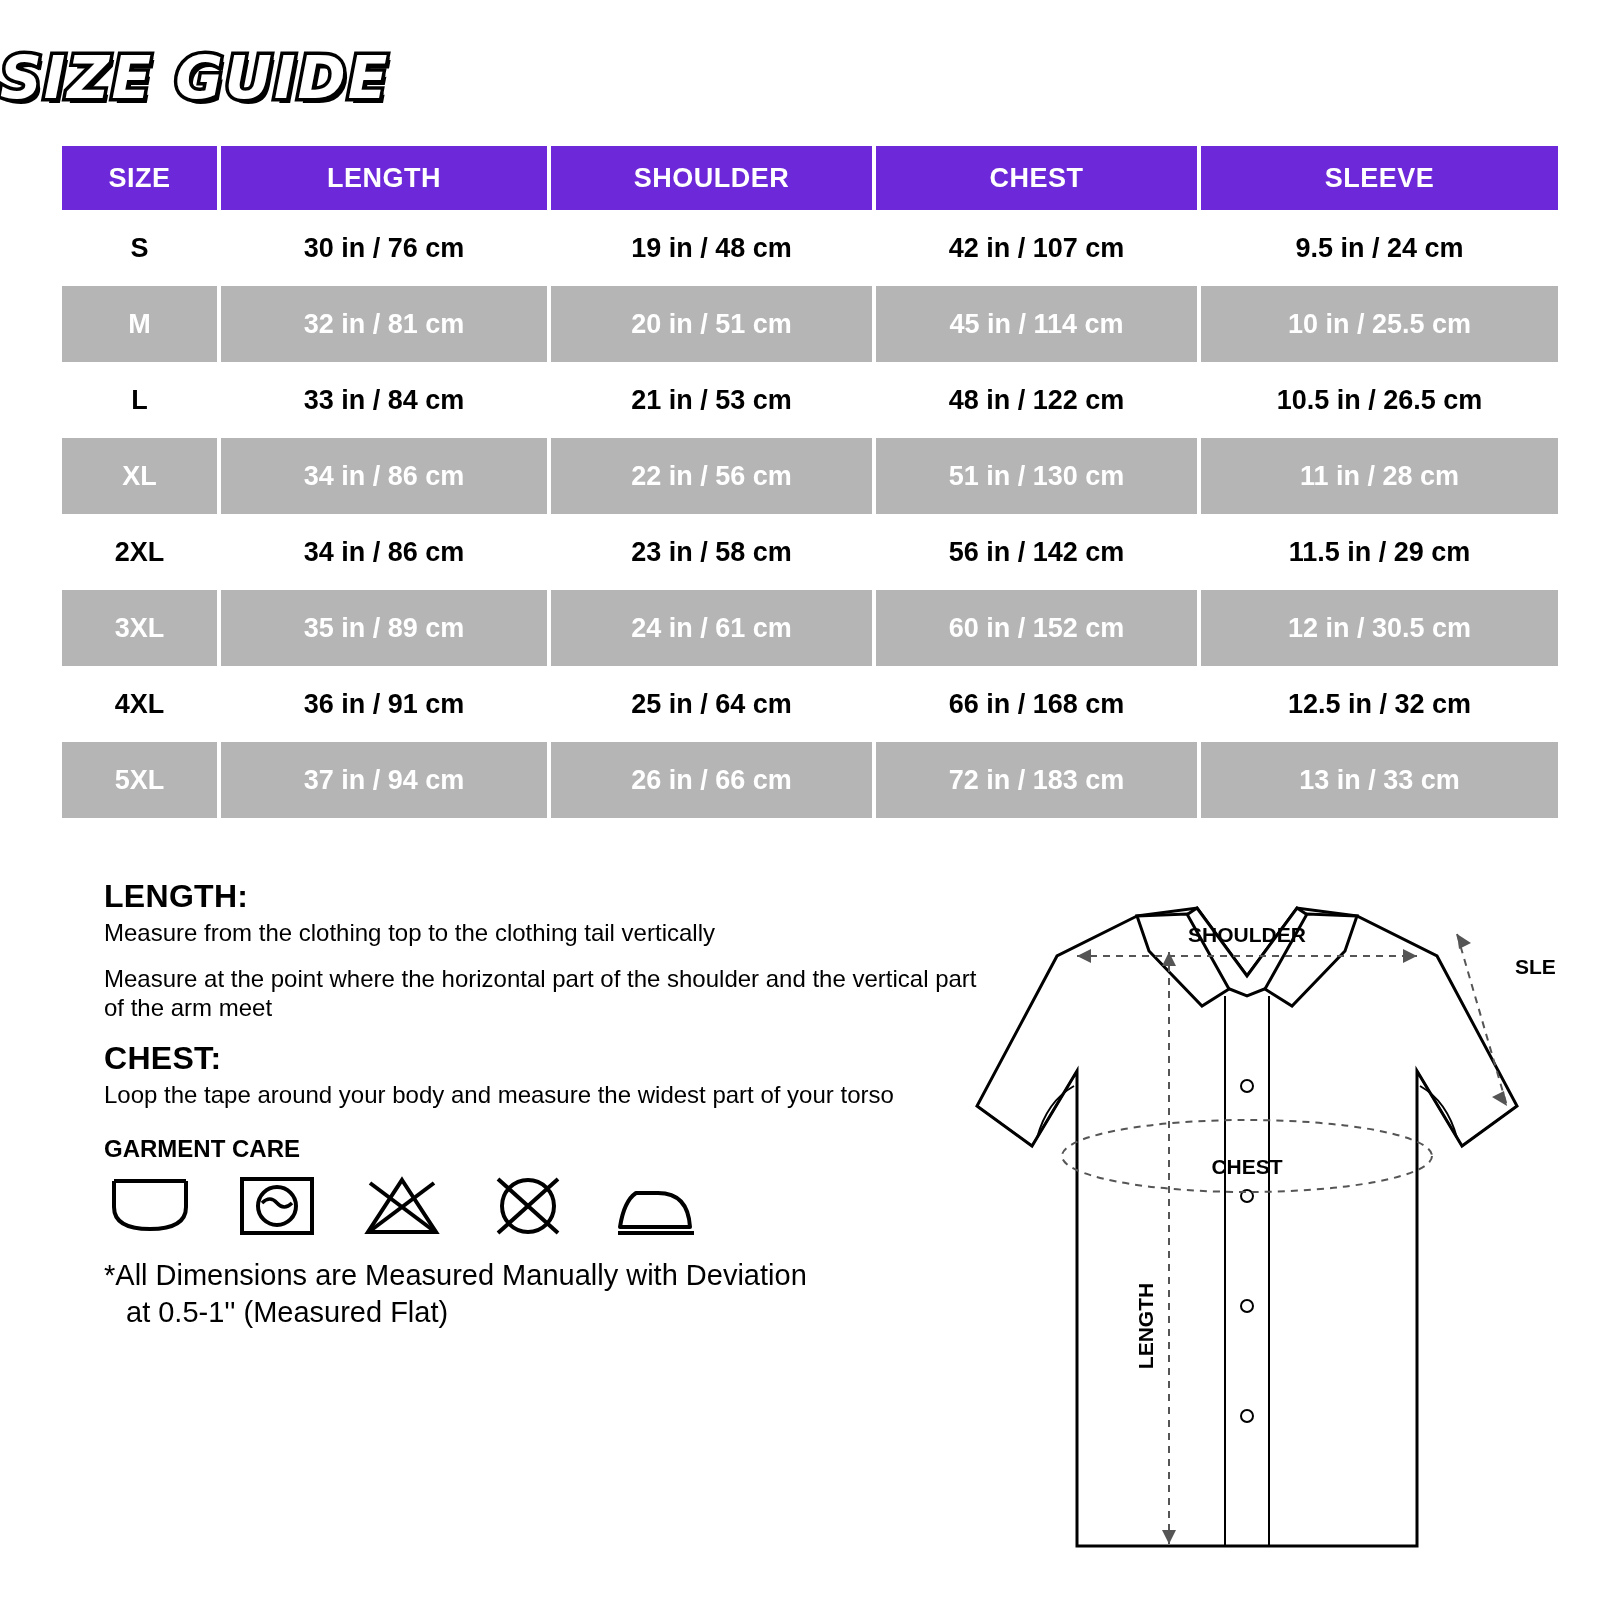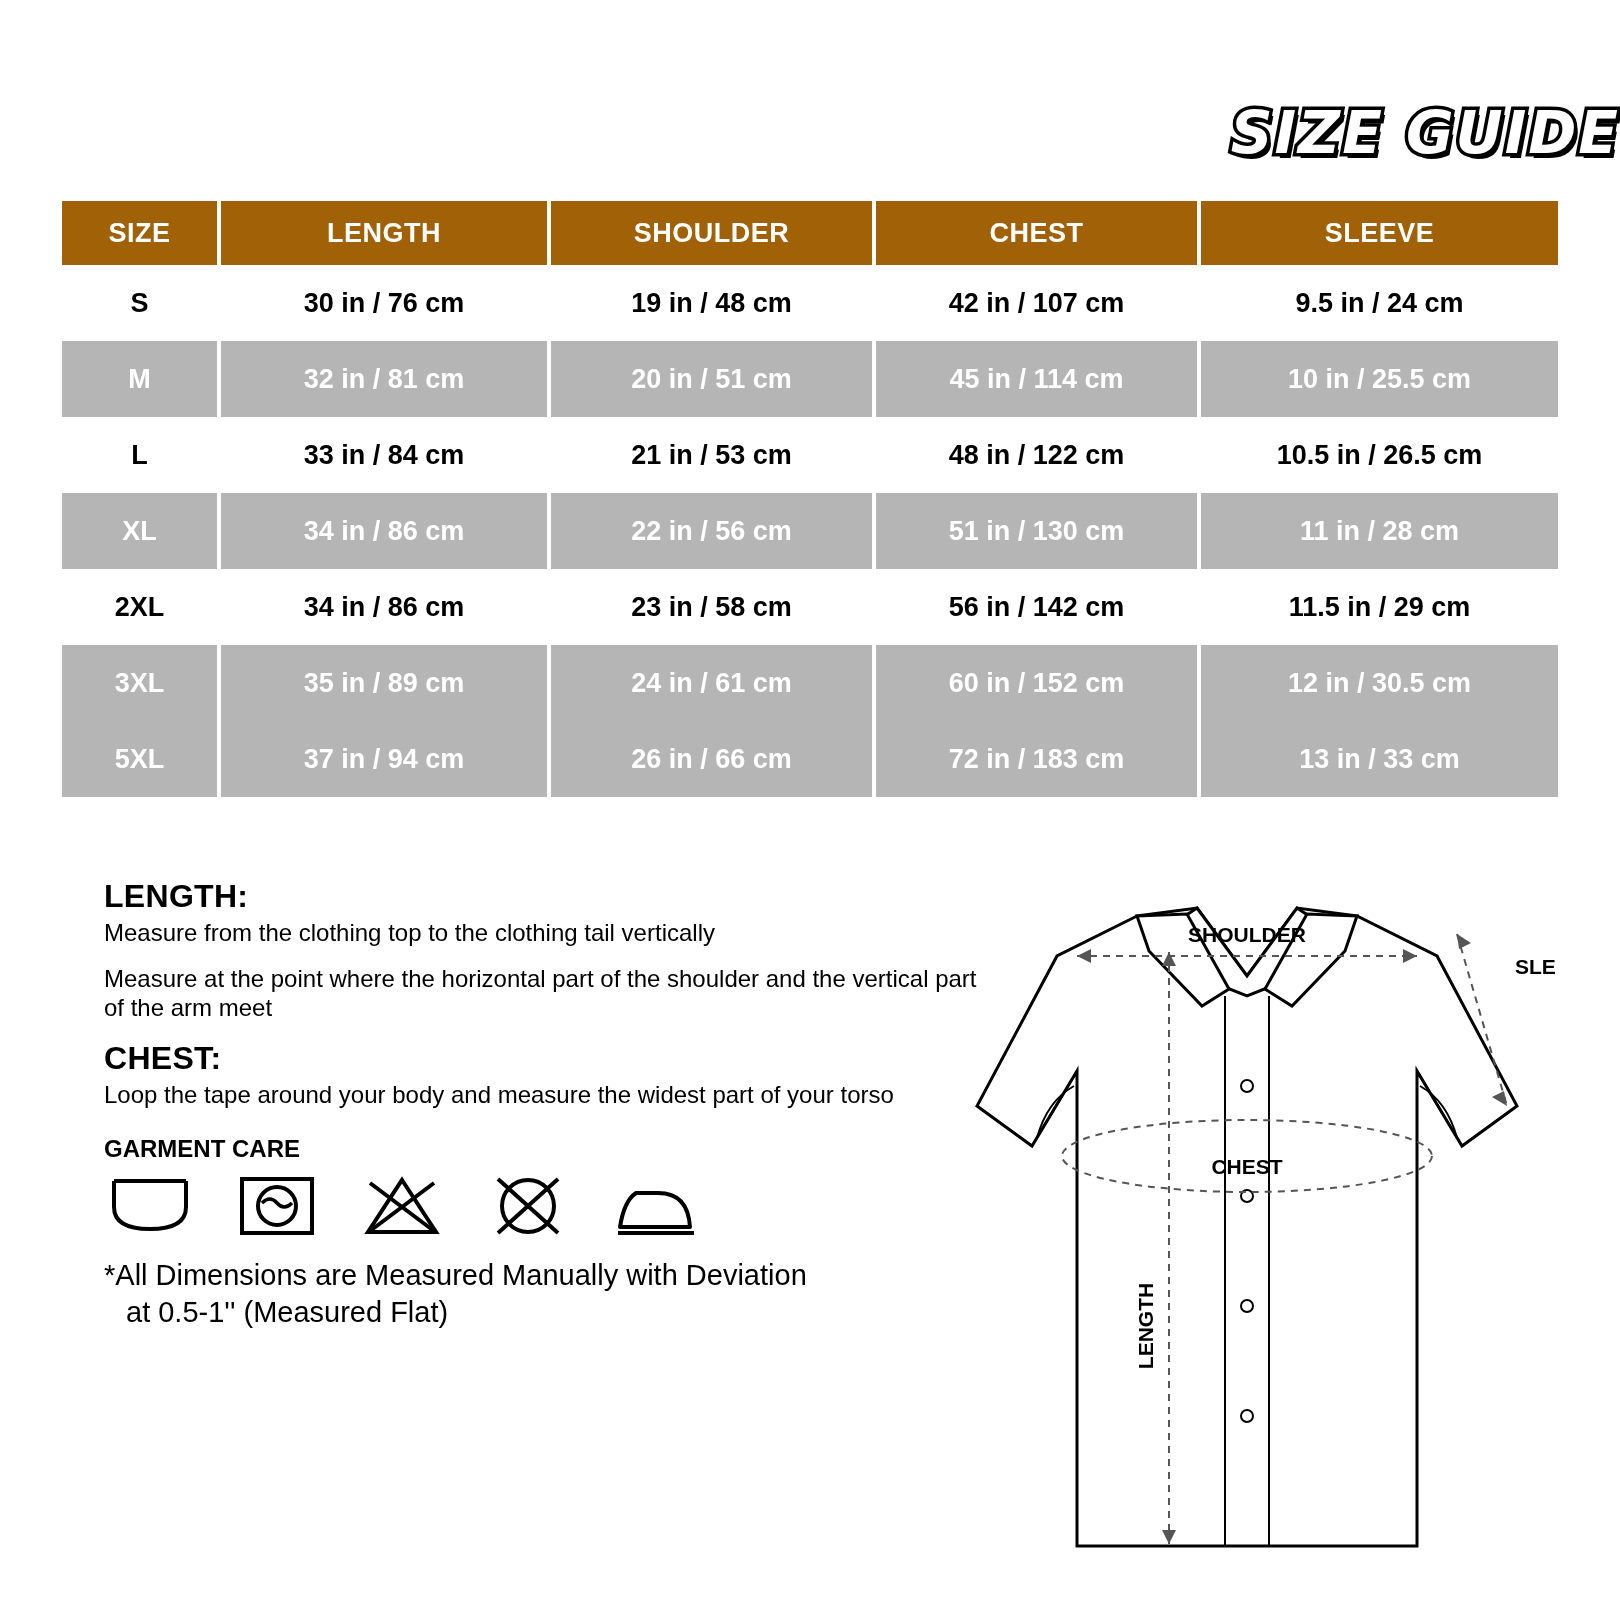--- a/index.html
+++ b/index.html
@@ -11,22 +11,22 @@
     width: 1620px;
     height: 1620px;
     font-family: "Liberation Sans", sans-serif;
     color: #000000;
     overflow: hidden;
     position: relative;
   }
 
   
   .title-wrap {
-    text-align: right;
-    padding-top: 99px;
+    text-align: left;
+    padding-top: 44px;
   }
   .title {
     display: inline-block;
     font-family: "DejaVu Sans", sans-serif;
     font-size: 58px;
     font-weight: bold;
     font-style: italic;
     letter-spacing: 2px;
     color: #ffffff;
     -webkit-text-stroke: 7px #000000;
@@ -39,21 +39,21 @@
   
   .table-wrap {
     margin: 34px 62px 0 62px;
   }
   table.size-table {
     width: 1496px;
     border-collapse: collapse;
     table-layout: fixed;
   }
   table.size-table th {
-    background: #a16207;
+    background: #6d28d9;
     color: #ffffff;
     font-size: 27px;
     font-weight: bold;
     height: 62px;
     letter-spacing: 0.5px;
     border-right: 4px solid #ffffff;
   }
   table.size-table th:last-child { border-right: none; }
 
   table.size-table td {
@@ -205,20 +205,27 @@
         <td>56 in / 142 cm</td>
         <td>11.5 in / 29 cm</td>
       </tr>
       <tr class="row-even">
         <td>3XL</td>
         <td>35 in / 89 cm</td>
         <td>24 in / 61 cm</td>
         <td>60 in / 152 cm</td>
         <td>12 in / 30.5 cm</td>
       </tr>
+      <tr class="row-odd">
+        <td>4XL</td>
+        <td>36 in / 91 cm</td>
+        <td>25 in / 64 cm</td>
+        <td>66 in / 168 cm</td>
+        <td>12.5 in / 32 cm</td>
+      </tr>
       <tr class="row-even">
         <td>5XL</td>
         <td>37 in / 94 cm</td>
         <td>26 in / 66 cm</td>
         <td>72 in / 183 cm</td>
         <td>13 in / 33 cm</td>
       </tr>
     </tbody>
   </table>
 </div>

